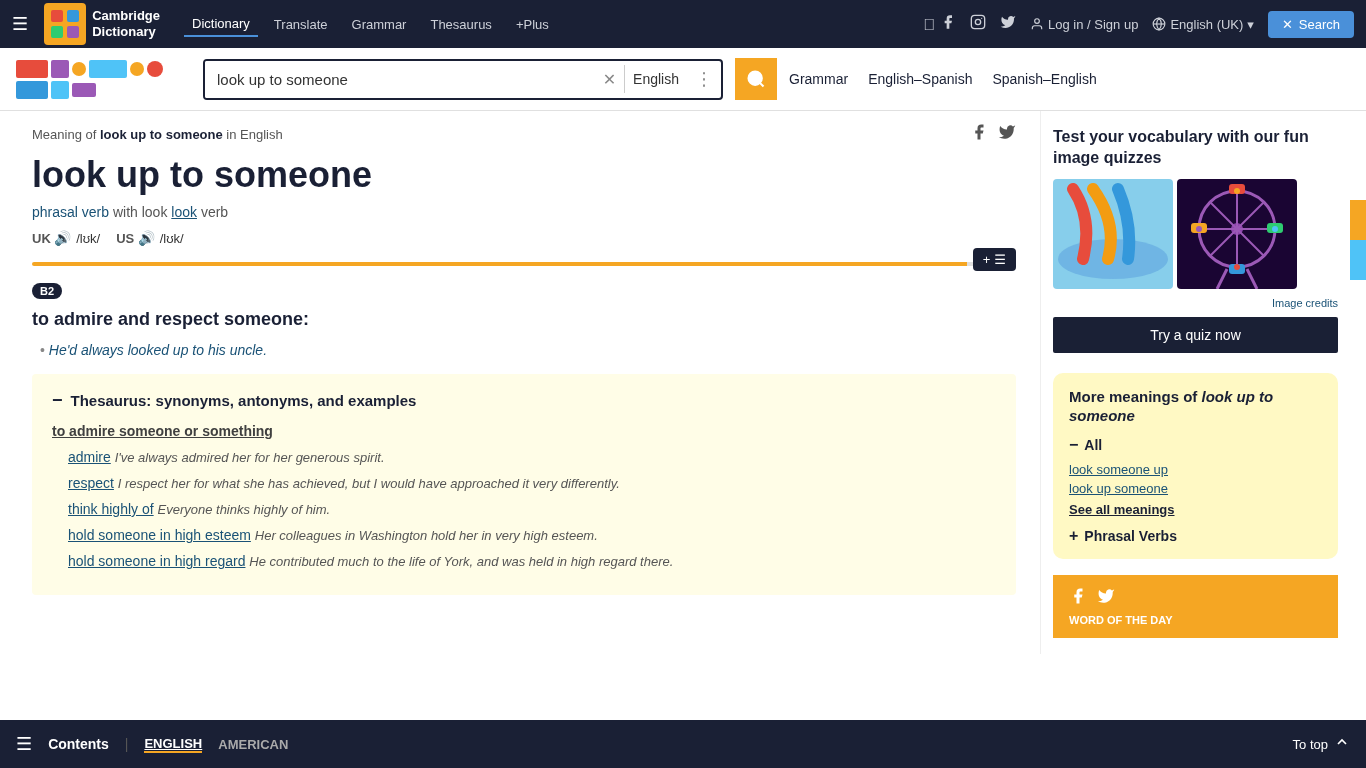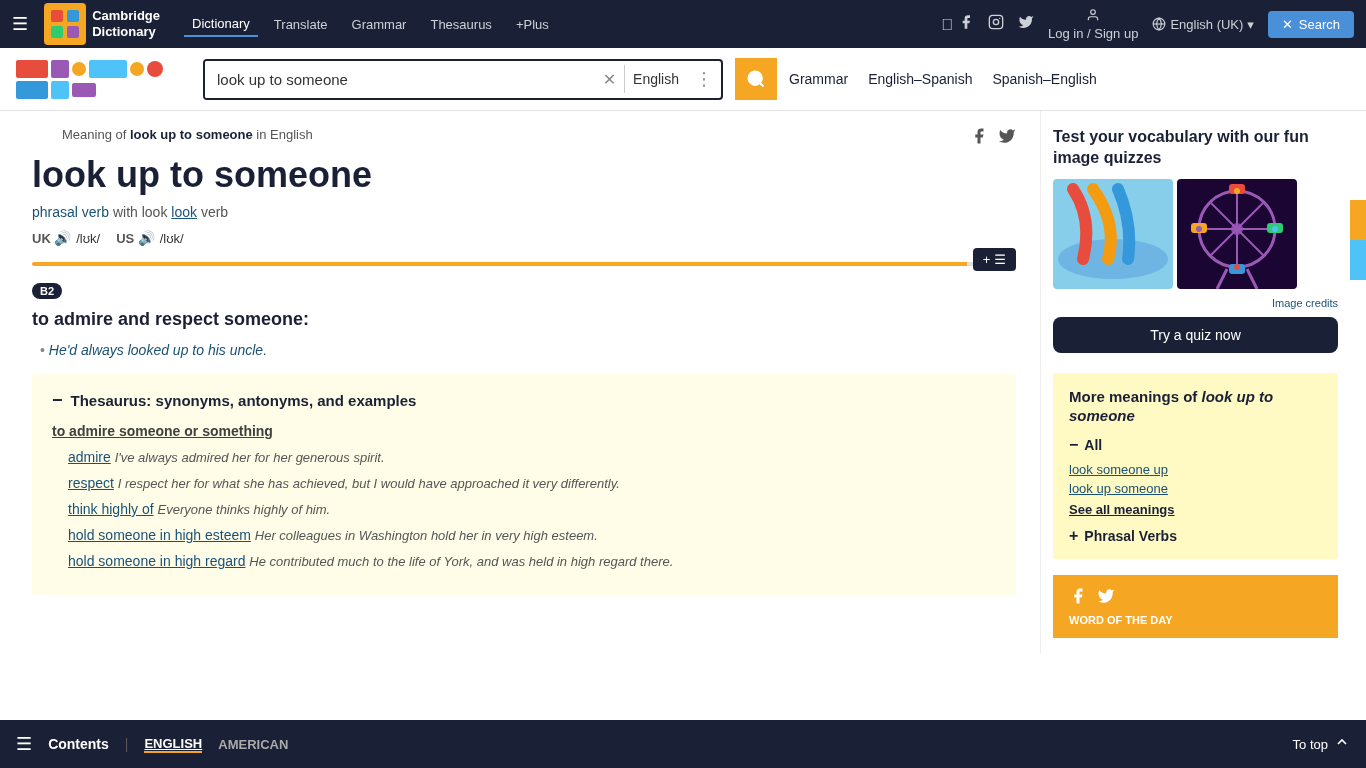--- a/index.html
+++ b/index.html
@@ -21,21 +21,21 @@
       background: #f5a623;
       border-radius: 4px;
       display: flex; align-items: center; justify-content: center;
       color: #fff; font-weight: bold; font-size: 10px; text-align: center; line-height: 1.2;
     }
     .logo-text { color: #fff; font-size: 13px; font-weight: bold; line-height: 1.2; }
     .top-nav-link { color: #cdd0d8; font-size: 13px; text-decoration: none; padding: 4px 8px; cursor: pointer; }
     .top-nav-link.active { color: #fff; border-bottom: 2px solid #4a90d9; }
     .top-nav-social { margin-left: auto; display: flex; align-items: center; gap: 14px; }
     .social-icon { color: #cdd0d8; font-size: 16px; cursor: pointer; }
-    .login-btn { color: #cdd0d8; font-size: 13px; cursor: pointer; display: flex; align-items: center; gap: 4px; flex-direction: column; }
+    .login-btn { color: #cdd0d8; font-size: 13px; cursor: pointer; display: flex; align-items: center; gap: 4px; }
     .lang-btn { color: #cdd0d8; font-size: 13px; cursor: pointer; display: flex; align-items: center; gap: 4px; }
     .search-btn-top {
       background: #4a90d9; color: #fff; border: none; padding: 6px 14px;
       border-radius: 4px; font-size: 13px; cursor: pointer; display: flex; align-items: center; gap: 6px;
     }
 
     
     .search-row {
       background: #fff;
       display: flex;
@@ -135,27 +135,27 @@
     .quiz-section { margin-bottom: 20px; }
     .quiz-title { font-size: 16px; font-weight: bold; color: #1a2035; margin-bottom: 10px; line-height: 1.3; }
     .quiz-images { display: flex; gap: 4px; margin-bottom: 8px; }
     .quiz-img {
       width: 120px; height: 110px; border-radius: 4px;
       overflow: hidden; position: relative;
     }
     .quiz-img-caption { font-size: 11px; color: #1a5276; text-align: right; cursor: pointer; margin-bottom: 8px; }
     .try-quiz-btn {
       background: #1a2035; color: #fff; border: none;
-      padding: 10px 40px; border-radius: 8px; font-size: 14px; cursor: pointer;
+      padding: 10px 40px; border-radius: 2px; font-size: 14px; cursor: pointer;
       width: 100%;
     }
 
     
     .more-meanings {
-      background: #fff9c4; border-radius: 3px; padding: 14px 16px; margin-bottom: 16px;
+      background: #fff9c4; border-radius: 10px; padding: 14px 16px; margin-bottom: 16px;
     }
     .more-meanings-title { font-size: 15px; font-weight: bold; color: #1a2035; margin-bottom: 10px; line-height: 1.3; }
     .more-meanings-title em { font-style: italic; }
     .meanings-section-header {
       display: flex; align-items: center; gap: 6px;
       font-size: 14px; font-weight: bold; color: #1a2035; margin-bottom: 8px; cursor: pointer;
     }
     .meanings-section-header .minus { font-size: 16px; color: #1a2035; }
     .meanings-link { display: block; color: #1a5276; font-size: 13px; text-decoration: underline; margin-bottom: 4px; cursor: pointer; }
     .see-all-link { color: #1a2035; font-size: 13px; font-weight: bold; text-decoration: underline; cursor: pointer; display: block; margin-top: 6px; margin-bottom: 10px; }
@@ -296,21 +296,21 @@
   <div class="nav-links">
     <a class="nav-link">Grammar</a>
     <a class="nav-link">English–Spanish</a>
     <a class="nav-link">Spanish–English</a>
   </div>
 </div>
 
 <div class="main-wrap">
 
   <div class="content-area">
-    <div style="display:flex; justify-content:space-between; align-items:center;margin-left:30px;">
+    <div style="display:flex; justify-content:space-between; align-items:flex-start;">
       <p class="breadcrumb">
         <span>Meaning of </span><a href="#"><strong>look up to someone</strong></a><span> in English</span>
       </p>
       <div class="share-icons">
         <span class="share-icon">
           <svg width="18" height="18" viewBox="0 0 24 24" fill="#555">
               <path d="M18 2h-3a5 5 0 00-5 5v3H7v4h3v8h4v-8h3l1-4h-4V7a1 1 0 011-1h3z"></path>
             </svg>
         </span>
         <span class="share-icon">

